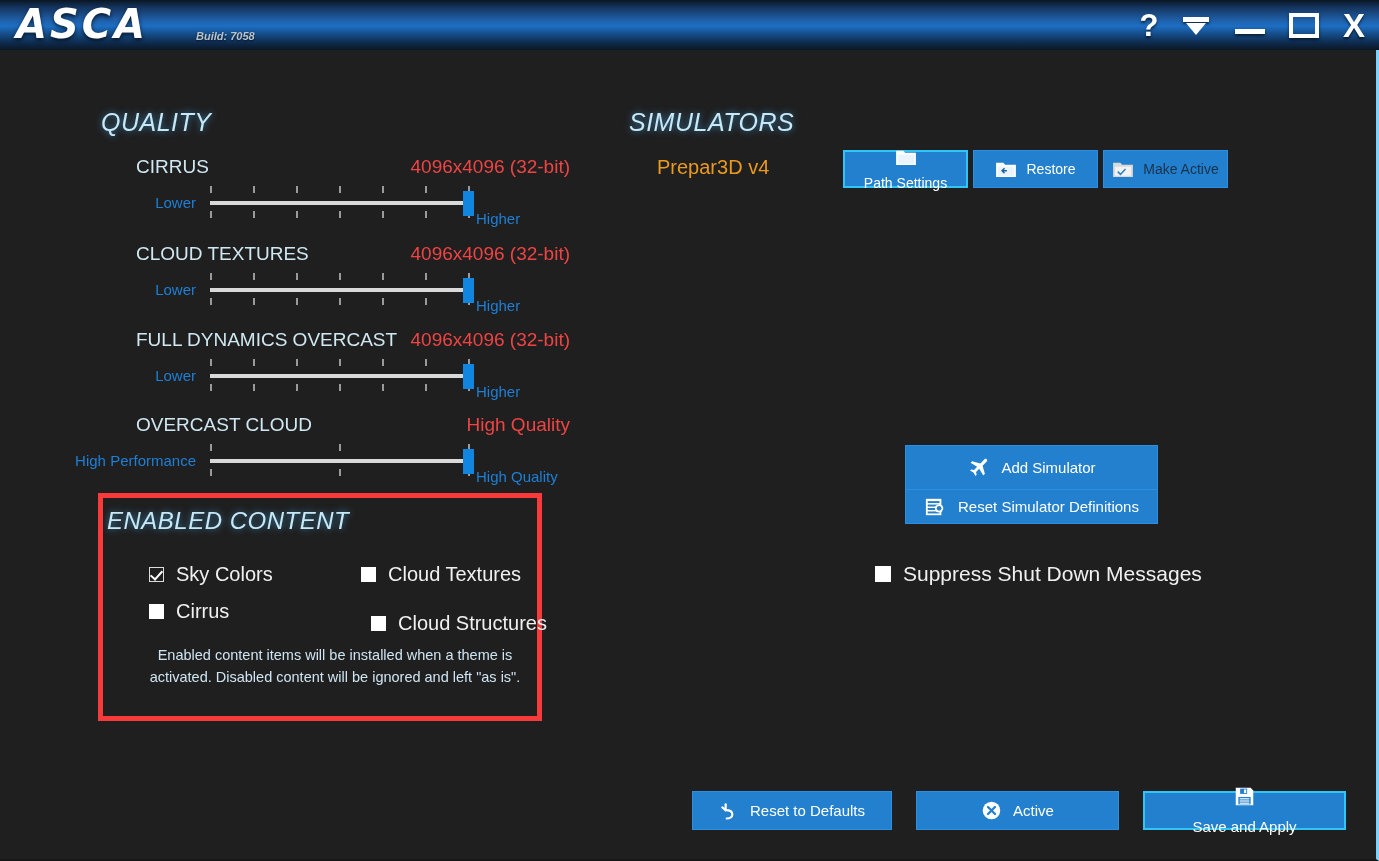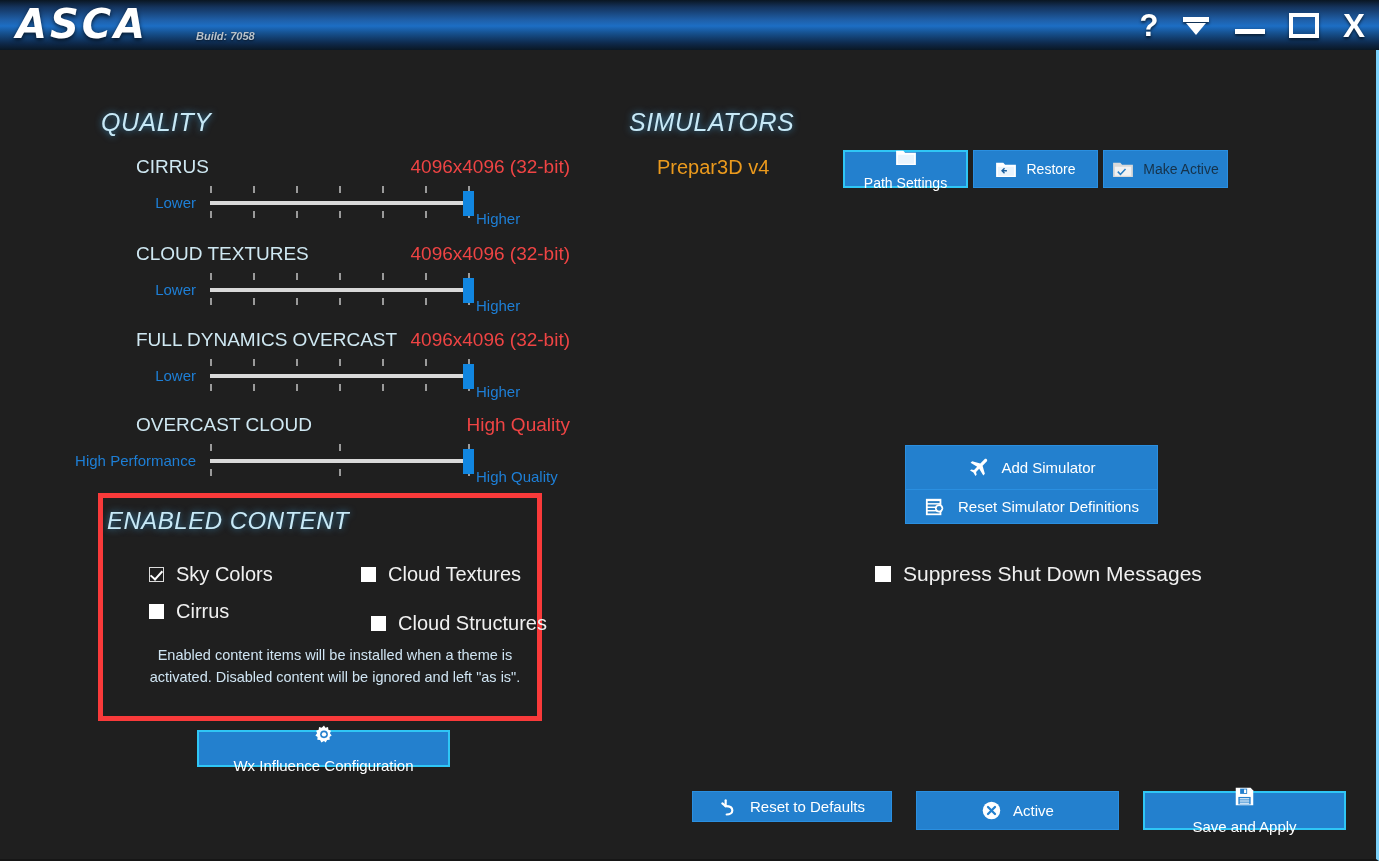--- a/index.html
+++ b/index.html
@@ -336,30 +336,20 @@
       <span class="cb-label">Cirrus</span>
     </div>
     <div class="cb-row" style="left:268px; top:102px;margin-top:12px;">
       <span class="cb-box"></span>
       <span class="cb-label">Cloud Structures</span>
     </div>
 
     <div class="ec-note">Enabled content items will be installed when a theme is activated.  Disabled content will be ignored and left "as is".</div>
   </div>
 
-  <div class="btn focused" style="left:197px; top:730px; width:253px; height:37px; font-size:15px; gap:11px;">
-    <span class="btn-ico">
-      <svg width="22" height="22" viewBox="0 0 24 24" fill="#ffffff">
-        <path d="M12 1.5l1.5 2.6 2.9-.7.4 3 2.8 1-1.1 2.8 1.9 2.3-2.4 1.8.3 3-3 .2-1.4 2.6L12 18.6 9.1 20.1 7.7 17.5l-3-.2.3-3L2.6 12.5l1.9-2.3L3.4 7.4l2.8-1 .4-3 2.9.7z"></path>
-        <circle cx="12" cy="11.3" r="4.2" fill="#2380ce"></circle>
-        <circle cx="12" cy="11.3" r="2.4" fill="#ffffff"></circle>
-      </svg>
-    </span>
-    <span>Wx Influence Configuration</span>
-  </div>
 
   <div class="section-header" style="left:629px; top:108px;">SIMULATORS</div>
 
   <div id="sim-name">Prepar3D v4</div>
 
   <div class="btn focused" style="left:843px; top:150px; width:125px; height:38px;">
     <span class="btn-ico">
       <svg width="22" height="18" viewBox="0 0 24 20" fill="#ffffff">
         <path d="M1 3h8l2 2.2h12V19H1z"></path>
         <rect x="3" y="7.5" width="18" height="10" fill="#e9f4fd"></rect>
@@ -412,21 +402,21 @@
       </svg>
     </span>
     <span>Reset Simulator Definitions</span>
   </div>
 
   <div class="cb-row" id="suppress-row">
     <span class="cb-box"></span>
     <span class="cb-label">Suppress Shut Down Messages</span>
   </div>
 
-  <div class="btn" style="left:692px; top:791px; width:200px; height:31px; font-size:15px; gap:11px;">
+  <div class="btn" style="left:692px; top:791px; width:200px; height:39px; font-size:15px; gap:11px;">
     <span class="btn-ico">
       <svg width="20" height="20" viewBox="0 0 24 24" fill="none" stroke="#ffffff" stroke-width="2.6" stroke-linecap="round">
         <path d="M8 4v7"></path>
         <path d="M8 11c5 0 8 2.2 8 5.2S13 21 9.2 21"></path>
         <path d="M8 11l-4-3.4"></path>
       </svg>
     </span>
     <span>Reset to Defaults</span>
   </div>
 

